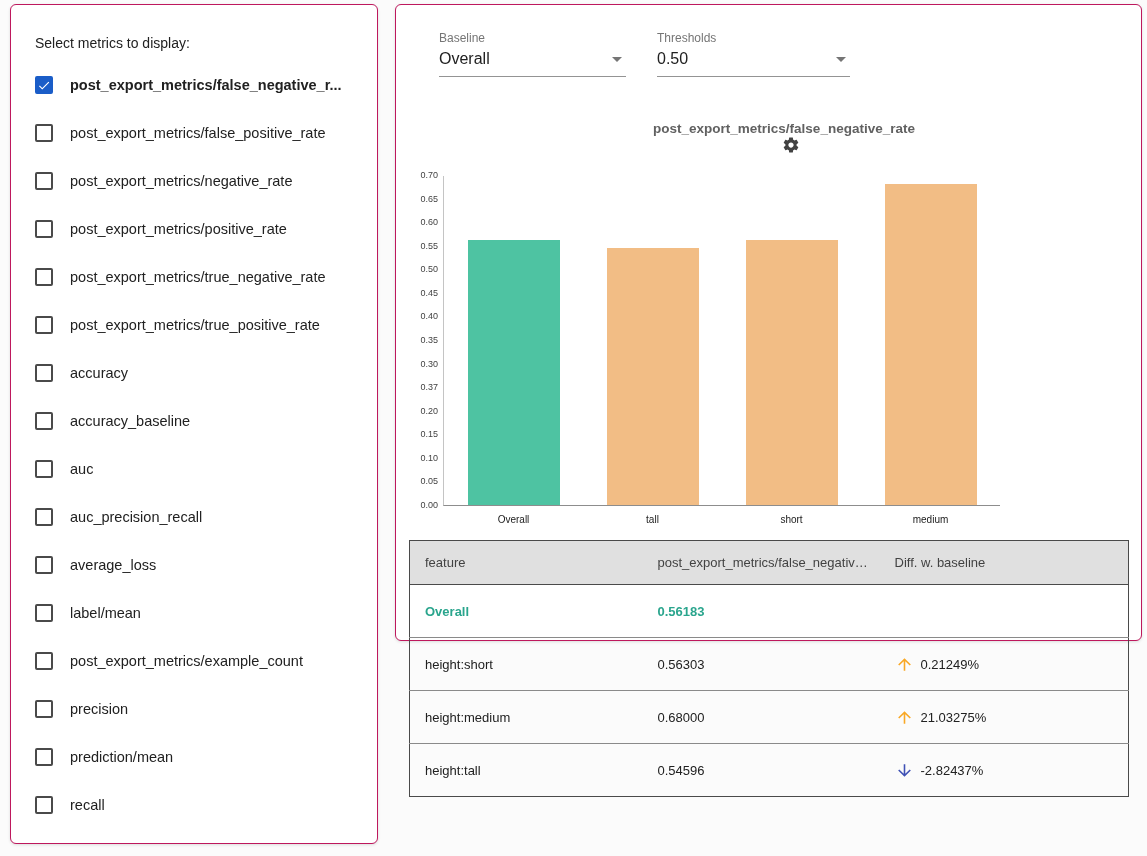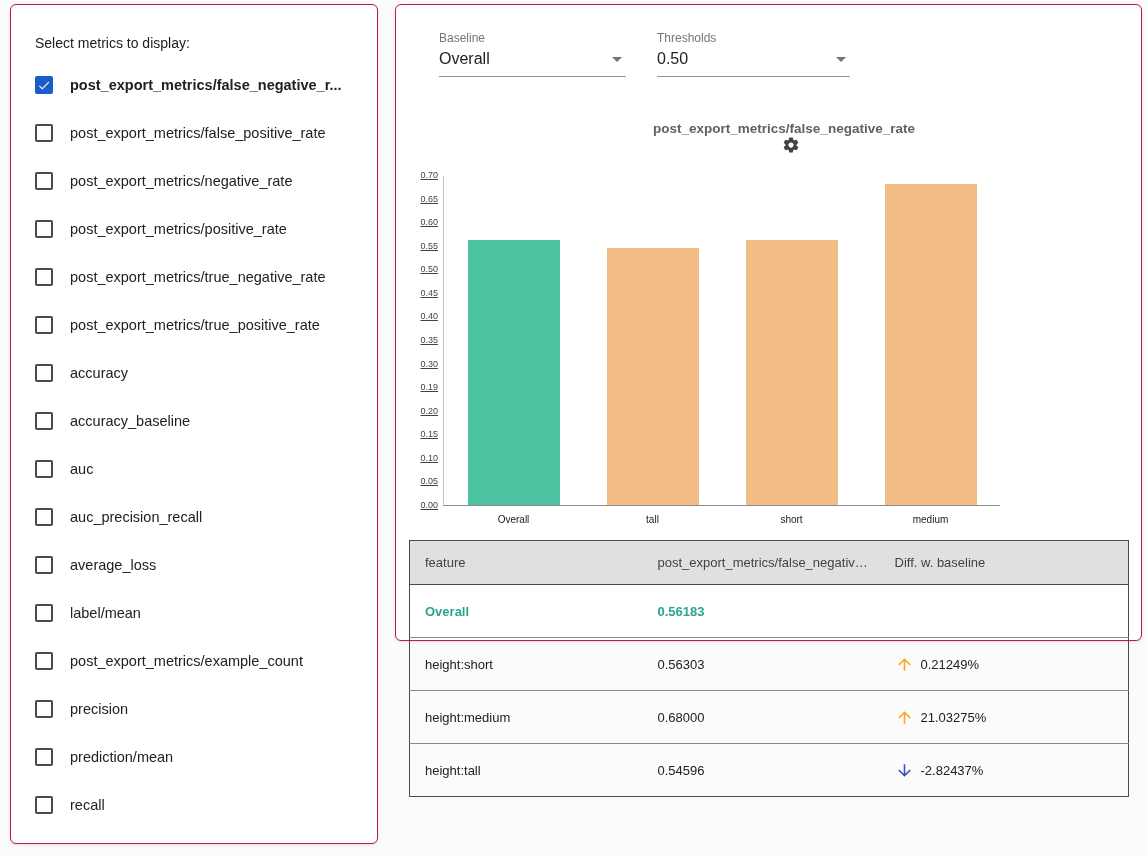--- a/index.html
+++ b/index.html
@@ -55,21 +55,21 @@
     border-top: 5px solid #757575;
   }
 
   .chart-header { display: flex; align-items: center; margin: 44px 0 0 30px; flex-direction: column; }
   .chart-title { font-size: 13.5px; font-weight: bold; color: #616161; }
   .gear { margin-left: 13px; display: flex; cursor: pointer; }
   .gear svg { width: 18px; height: 18px; fill: #424242; }
 
   .chart { display: flex; margin-top: 22px; height: 352px; }
   .y-axis { position: relative; width: 34px; height: 330px; flex: none; }
-  .ytick { position: absolute; right: 5px; font-size: 9px; color: #424242; text-decoration: underline; }
+  .ytick { position: absolute; right: 5px; font-size: 9px; color: #424242; }
   .plot {
     position: relative; width: 557px; height: 330px;
     border-bottom: 1px solid #8d8d8d; border-left: 1px solid #c4c4c4;
     display: flex;
   }
   .slot { flex: 1; position: relative; display: flex; align-items: flex-end; justify-content: center; }
   .bar { width: 92px; }
   .xlabel {
     position: absolute; bottom: -20px; left: 0; right: 0;
     text-align: center; font-size: 10px; color: #212121;
@@ -203,21 +203,21 @@
       </span>
     </div>
 
     <div class="chart">
       <div class="y-axis" id="y-axis">
           <div class="ytick" style="bottom: -4px;">0.00</div>
           <div class="ytick" style="bottom: 19.5714px;">0.05</div>
           <div class="ytick" style="bottom: 43.1429px;">0.10</div>
           <div class="ytick" style="bottom: 66.7143px;">0.15</div>
           <div class="ytick" style="bottom: 90.2857px;">0.20</div>
-          <div class="ytick" style="bottom: 113.857px;">0.19</div>
+          <div class="ytick" style="bottom: 113.857px;">0.37</div>
           <div class="ytick" style="bottom: 137.429px;">0.30</div>
           <div class="ytick" style="bottom: 161px;">0.35</div>
           <div class="ytick" style="bottom: 184.571px;">0.40</div>
           <div class="ytick" style="bottom: 208.143px;">0.45</div>
           <div class="ytick" style="bottom: 231.714px;">0.50</div>
           <div class="ytick" style="bottom: 255.286px;">0.55</div>
           <div class="ytick" style="bottom: 278.857px;">0.60</div>
           <div class="ytick" style="bottom: 302.429px;">0.65</div>
           <div class="ytick" style="bottom: 326px;">0.70</div>
         </div>

